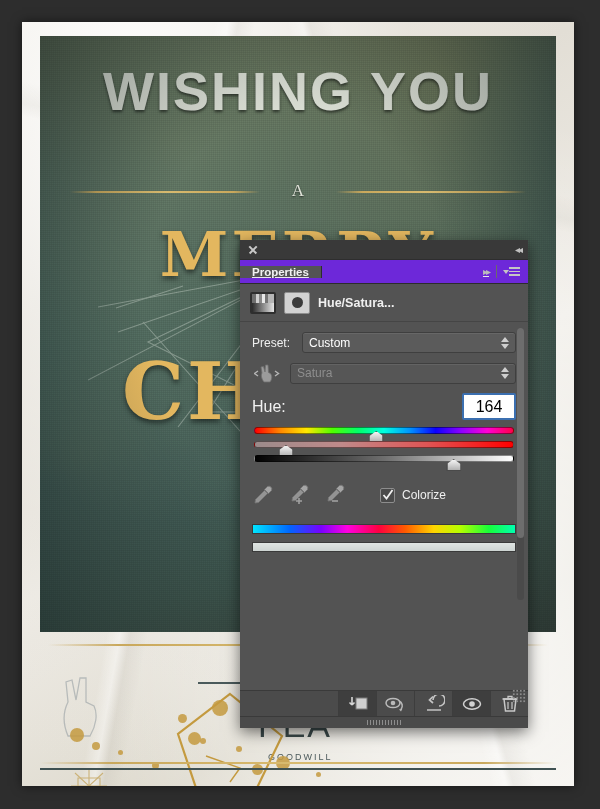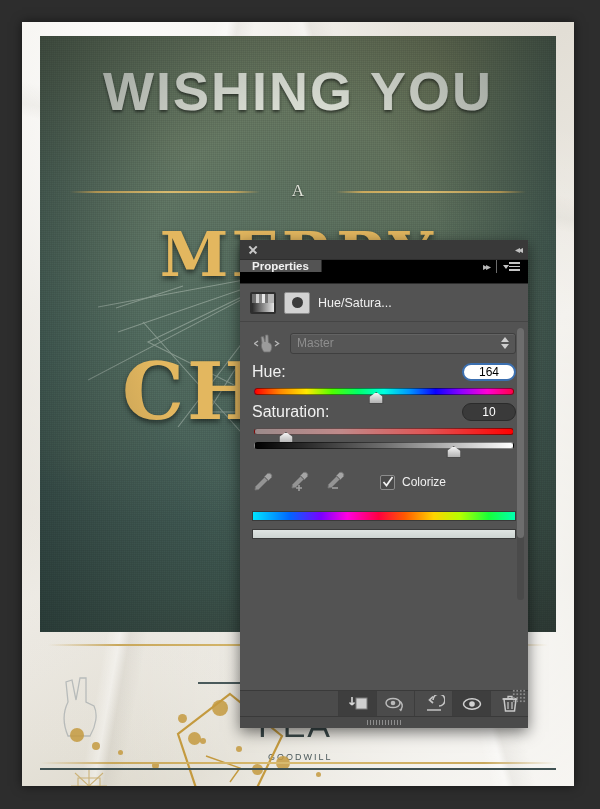--- a/index.html
+++ b/index.html
@@ -112,24 +112,25 @@
   }
   .close-x:before, .close-x:after {
     content: ""; position: absolute; left: 1px; top: 5px;
     width: 10px; height: 1.5px; background: #c8c8c8;
   }
   .close-x:before { transform: rotate(45deg); }
   .close-x:after { transform: rotate(-45deg); }
   .dbl-arrow { font-size: 10px; color: #c0c0c0; letter-spacing: -2px; cursor: pointer; }
 
   .panel-tabs {
-    height: 24px; background: #000000;
-    display: flex; align-items: flex-start;
+    height: 24px; background: #6d28d9;
+    display: flex; align-items: center;
     border-bottom: 1px solid #2c2c2c;
     position: relative;
+    text-decoration: underline;
   }
   .tab-active {
     background: #535353; color: #f2f2f2;
     font-weight: bold; font-size: 11.5px;
     display: flex; align-items: center;
     padding: 0 12px;
     border-right: 1px solid #2c2c2c;
     cursor: pointer;
   }
   .tab-inactive {
@@ -162,21 +163,21 @@
     content: ""; position: absolute; left: 0; right: 0; bottom: 0; height: 9px;
     background: linear-gradient(90deg, #2a2a2a, #e6e6e6);
   }
   .thumb-mask {
     width: 26px; height: 22px;
     border: 1.5px solid #8e8e8e; border-radius: 2px;
     background: #d2d2d2;
     display: flex; align-items: center; justify-content: center;
   }
   .thumb-mask i { display: block; width: 11px; height: 11px; border-radius: 50%; background: #3b3b3b; }
-  .adj-title { font-weight: normal; font-size: 12.5px; color: #f0f0f0; }
+  .adj-title { font-weight: bold; font-size: 12.5px; color: #f0f0f0; }
 
   .panel-body { padding: 10px 12px 0 12px; position: relative; }
 
   .row { display: flex; align-items: center; margin-bottom: 9px; }
   .row-label { color: #efefef; font-size: 12px; }
   .preset-label { width: 50px; }
 
   .select-box {
     flex: 1; height: 21px;
     background: #5b5b5b;
@@ -201,23 +202,23 @@
     width: 30px; height: 22px; margin-right: 8px;
     display: flex; align-items: center; justify-content: center;
   }
 
   .field-row {
     display: flex; align-items: center; justify-content: space-between;
     margin-top: 8px;
   }
   .field-label { font-size: 16px; color: #f1f1f1; }
   .num-box {
-    width: 54px; height: 18px;
-    background: #3a3a3a; border: 1px solid #2b2b2b; border-radius: 10px;
-    color: #fff; font-size: 12px;
+    width: 54px; height: 27px;
+    background: #3a3a3a; border: 1px solid #2b2b2b; border-radius: 2px;
+    color: #fff; font-size: 16px;
     display: flex; align-items: center; justify-content: center;
     cursor: text;
   }
   .num-box.active {
     background: #ffffff; color: #000;
     border: 2px solid #3b6fb0;
   }
 
   .slider-track {
     position: relative; height: 7px; border-radius: 4px;
@@ -405,51 +406,57 @@
     <div class="adj-header">
       <div class="thumb-adj"></div>
       <div class="thumb-mask">
           <i></i>
         </div>
       <div class="adj-title">Hue/Satura...</div>
     </div>
 
     <div class="panel-body">
 
+      <div class="row">
+        <div class="row-label preset-label">Preset:</div>
+        <div class="select-box">
+          <span>Custom</span>
+          <span class="stepper">
+              <i class="up"></i>
+              <i class="dn"></i>
+            </span>
+        </div>
+      </div>
 
       <div class="row">
         <div class="hand-icon">
           <svg width="26" height="20" viewBox="0 0 26 20">
             <path d="M10 19 C7 15 7 12 8 10 L7 4 L9.5 3.5 L11 9 L11.5 2 L14 2 L14.5 9.5 L16.5 10.5
                      C18.5 13 18 16.5 16 19 Z" fill="#9b9b9b" stroke="#6e6e6e" stroke-width=".8"></path>
             <path d="M4 8 L0.5 10.5 L4 13" fill="none" stroke="#b5b5b5" stroke-width="1.4"></path>
             <path d="M21 8 L24.5 10.5 L21 13" fill="none" stroke="#b5b5b5" stroke-width="1.4"></path>
           </svg>
         </div>
         <div class="select-box disabled">
-          <span>Master</span>
+          <span>Satura</span>
           <span class="stepper">
               <i class="up"></i>
               <i class="dn"></i>
             </span>
         </div>
       </div>
 
       <div class="field-row">
         <span class="field-label">Hue:</span>
         <span class="num-box active">164</span>
       </div>
       <div class="slider-track slider-hue">
         <span class="thumb" id="thumb-hue" style="left: 47%;"></span>
       </div>
 
-      <div class="field-row">
-        <span class="field-label">Saturation:</span>
-        <span class="num-box">10</span>
-      </div>
       <div class="slider-track slider-sat">
         <span class="thumb" id="thumb-sat" style="left: 12%;"></span>
       </div>
 
       <div class="slider-track slider-light">
         <span class="thumb" id="thumb-light" style="left: 77%;"></span>
       </div>
 
       <div class="dropper-row">
         <span class="dropper">

